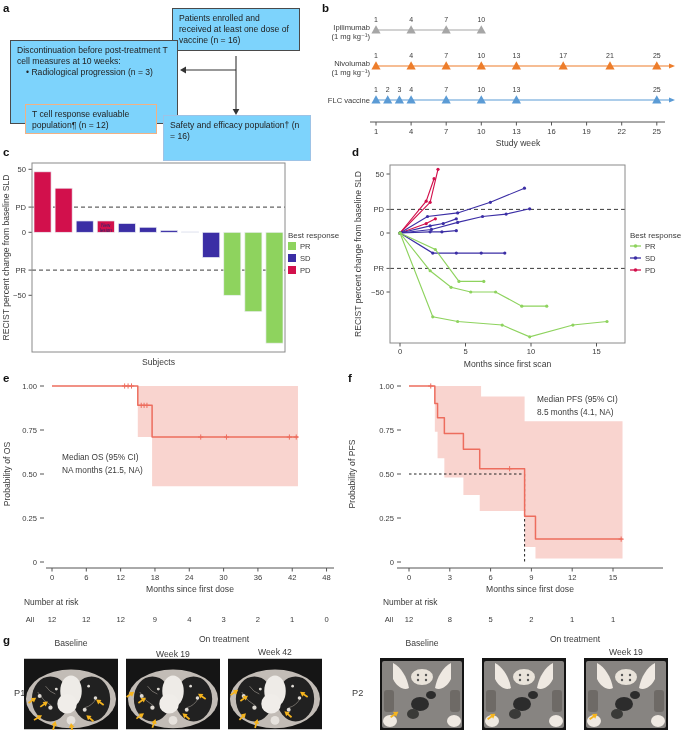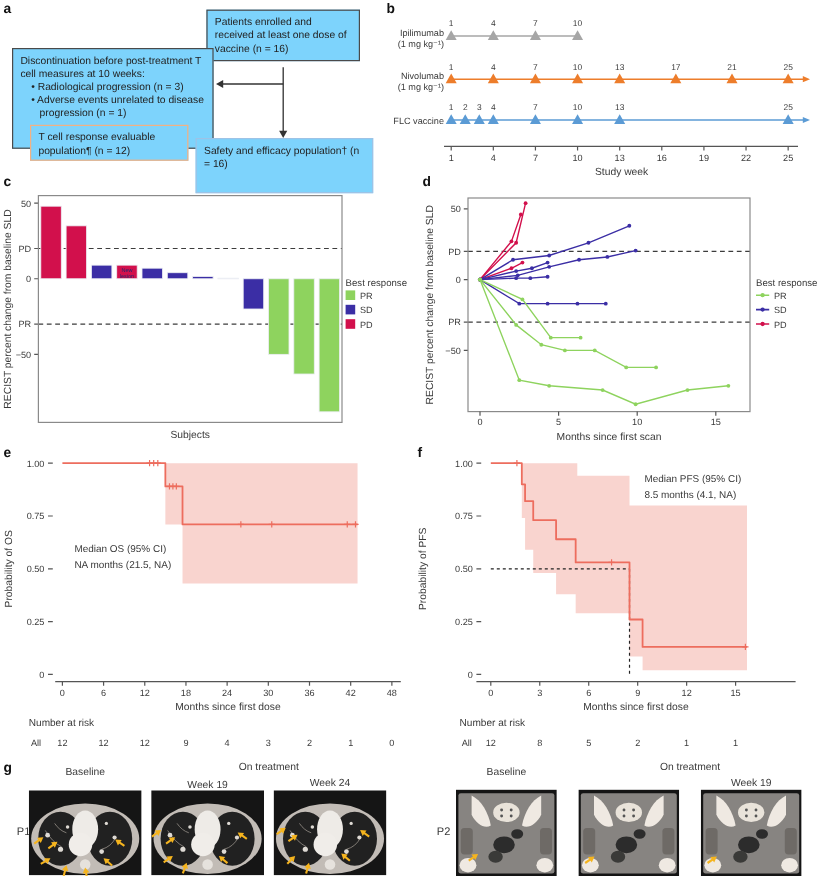--- a/index.html
+++ b/index.html
@@ -43,21 +43,20 @@
       <polygon points="180,70 186,66.6 186,73.4" fill="#333"></polygon>
       <line x1="93" y1="105" x2="93" y2="111" stroke="#333" stroke-width="1.1"></line>
       <polygon points="93,115 89.6,109 96.4,109" fill="#333"></polygon>
     </svg>
     <div class="flow-box" style="left:172px;top:8px;width:128px">
       <span>Patients enrolled and received at least one dose of vaccine (n = 16)</span>
     </div>
     <div class="flow-box" style="left:10px;top:40px;width:168px;height:84px">
       <div>Discontinuation before post-treatment T cell measures at 10 weeks:</div>
       <div class="bullet">Radiological progression (n = 3)</div>
-      <div class="bullet">Adverse events unrelated to disease progression (n = 1)</div>
     </div>
     <div class="flow-box orange" style="left:25px;top:104px;width:132px;height:30px">
       <span>T cell response evaluable population¶ (n = 12)</span>
     </div>
     <div class="flow-box blue" style="left:163px;top:115px;width:148px;height:46px">
       <span>Safety and efficacy population† (n = 16)</span>
     </div>
   </div>
 
   <span class="panel-letter" style="left:322px;top:2px">b</span>
@@ -429,21 +428,21 @@
         <text x="268" y="250" class="risknum" text-anchor="middle">1</text>
       </svg>
   </div>
 
   <span class="panel-letter" style="left:3px;top:634px">g</span>
   <div class="panel" style="left:0;top:632px;width:685px;height:100px">
 
     <span class="gh" style="left:71px;top:6px">Baseline</span>
     <span class="gh" style="left:224px;top:2px">On treatment</span>
     <span class="gh" style="left:173px;top:17px">Week 19</span>
-    <span class="gh" style="left:275px;top:15px">Week 24</span>
+    <span class="gh" style="left:275px;top:15px">Week 42</span>
     <span class="pt" style="left:14px;top:56px">P14</span>
     <div class="ct-img" style="left:24px;top:26px" id="ct-0-0"><svg viewBox="0 0 96 72" width="94" height="72">
           <rect x="0" y="0" width="96" height="72" fill="#151515"></rect>
           <ellipse cx="48" cy="41" rx="46" ry="30" fill="#c2bcb6"></ellipse>
           <ellipse cx="27" cy="41" rx="19" ry="23" fill="#212121"></ellipse>
           <ellipse cx="69" cy="41" rx="19" ry="23" fill="#212121"></ellipse>
           <ellipse cx="48" cy="33" rx="11" ry="16" fill="#eeebe7"></ellipse>
           <ellipse cx="44" cy="46" rx="10" ry="10" fill="#f0ede9"></ellipse>
           <circle cx="48" cy="63" r="4.5" fill="#e6e2dd"></circle>
           <path d="M14,34 q6,10 14,14 M62,50 q8,-2 12,-10 M22,28 q4,6 10,8" stroke="#847f79" stroke-width="0.8" fill="none"></path>
@@ -560,21 +559,21 @@
           <g transform="translate(74,34) rotate(-145)">
             <line x1="-9" y1="0" x2="-2.5" y2="0" stroke="#F5B41E" stroke-width="1.8"></line>
             <polygon points="0.5,0 -4.2,-2.8 -4.2,2.8" fill="#F5B41E"></polygon>
           </g>
         </svg></div>
 
     <span class="gh" style="left:422px;top:6px">Baseline</span>
     <span class="gh" style="left:575px;top:2px">On treatment</span>
     <span class="gh" style="left:524px;top:26px">Week 13</span>
     <span class="gh" style="left:626px;top:15px">Week 19</span>
-    <span class="pt" style="left:364px;top:56px">P2</span>
+    <span class="pt" style="left:352px;top:56px">P2</span>
     <div class="ct-img" style="left:380px;top:26px" id="ct-1-0"><svg viewBox="0 0 84 72" width="84" height="72">
           <rect x="0" y="0" width="84" height="72" fill="#141414"></rect>
           <rect x="2" y="3" width="80" height="67" fill="#878481" rx="2"></rect>
           <path d="M13,5 C21,9 27,19 29,30 C24,33 17,29 13,21 Z" fill="#efe9e2"></path>
           <path d="M71,5 C63,9 57,19 55,30 C60,33 67,29 71,21 Z" fill="#efe9e2"></path>
           <ellipse cx="42" cy="19" rx="11" ry="8" fill="#e9e3da"></ellipse>
           <circle cx="38" cy="17" r="1.2" fill="#555"></circle>
           <circle cx="46" cy="17" r="1.2" fill="#555"></circle>
           <circle cx="38" cy="22" r="1.2" fill="#555"></circle>
           <circle cx="46" cy="22" r="1.2" fill="#555"></circle>

